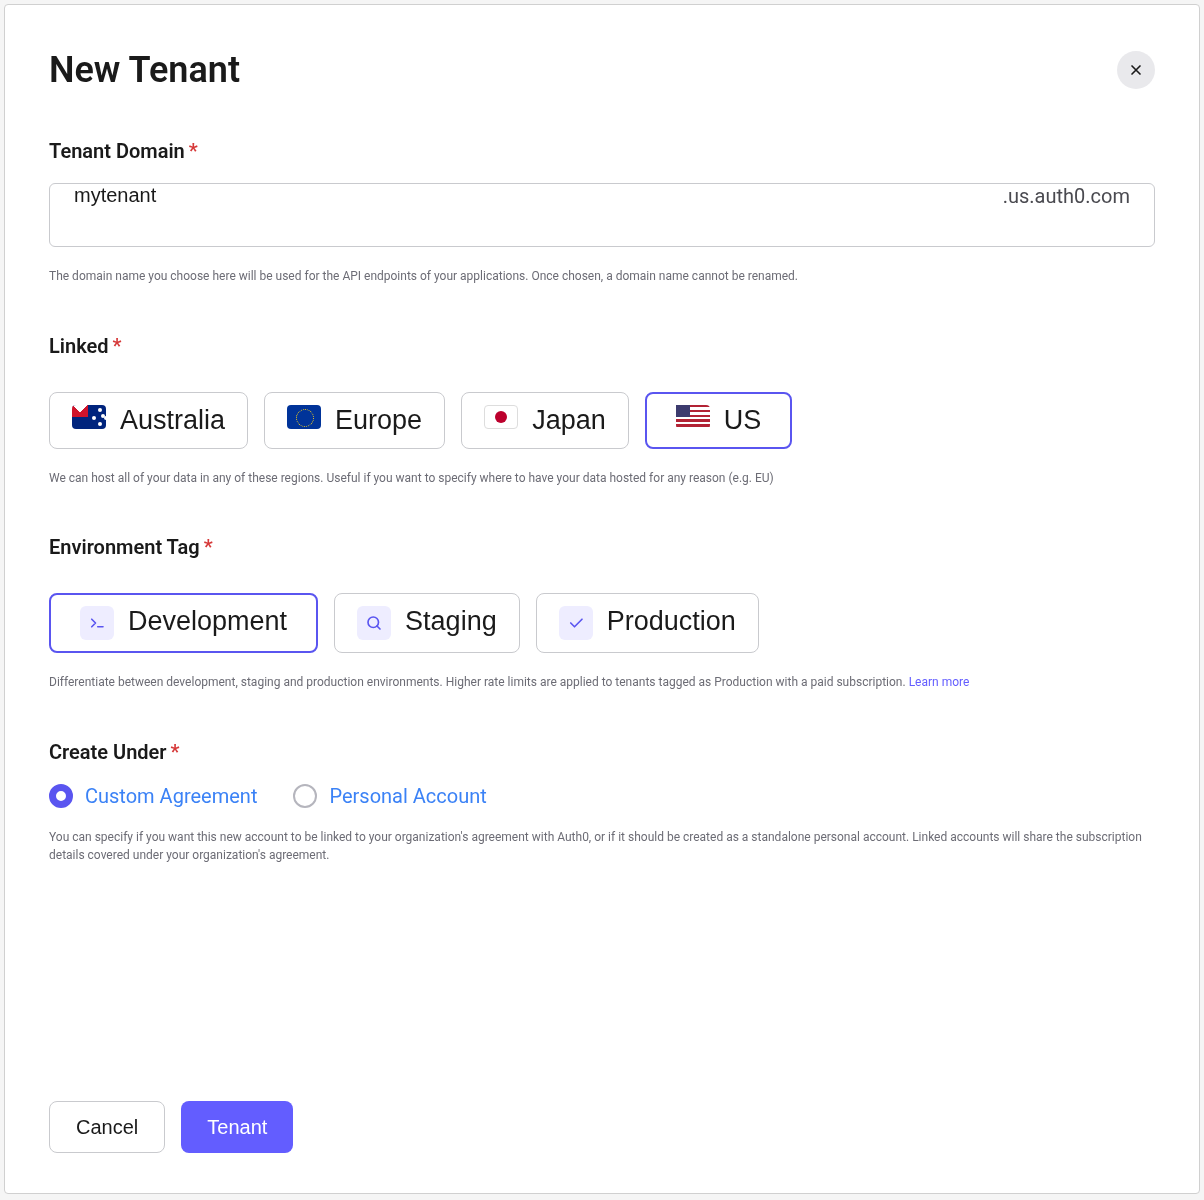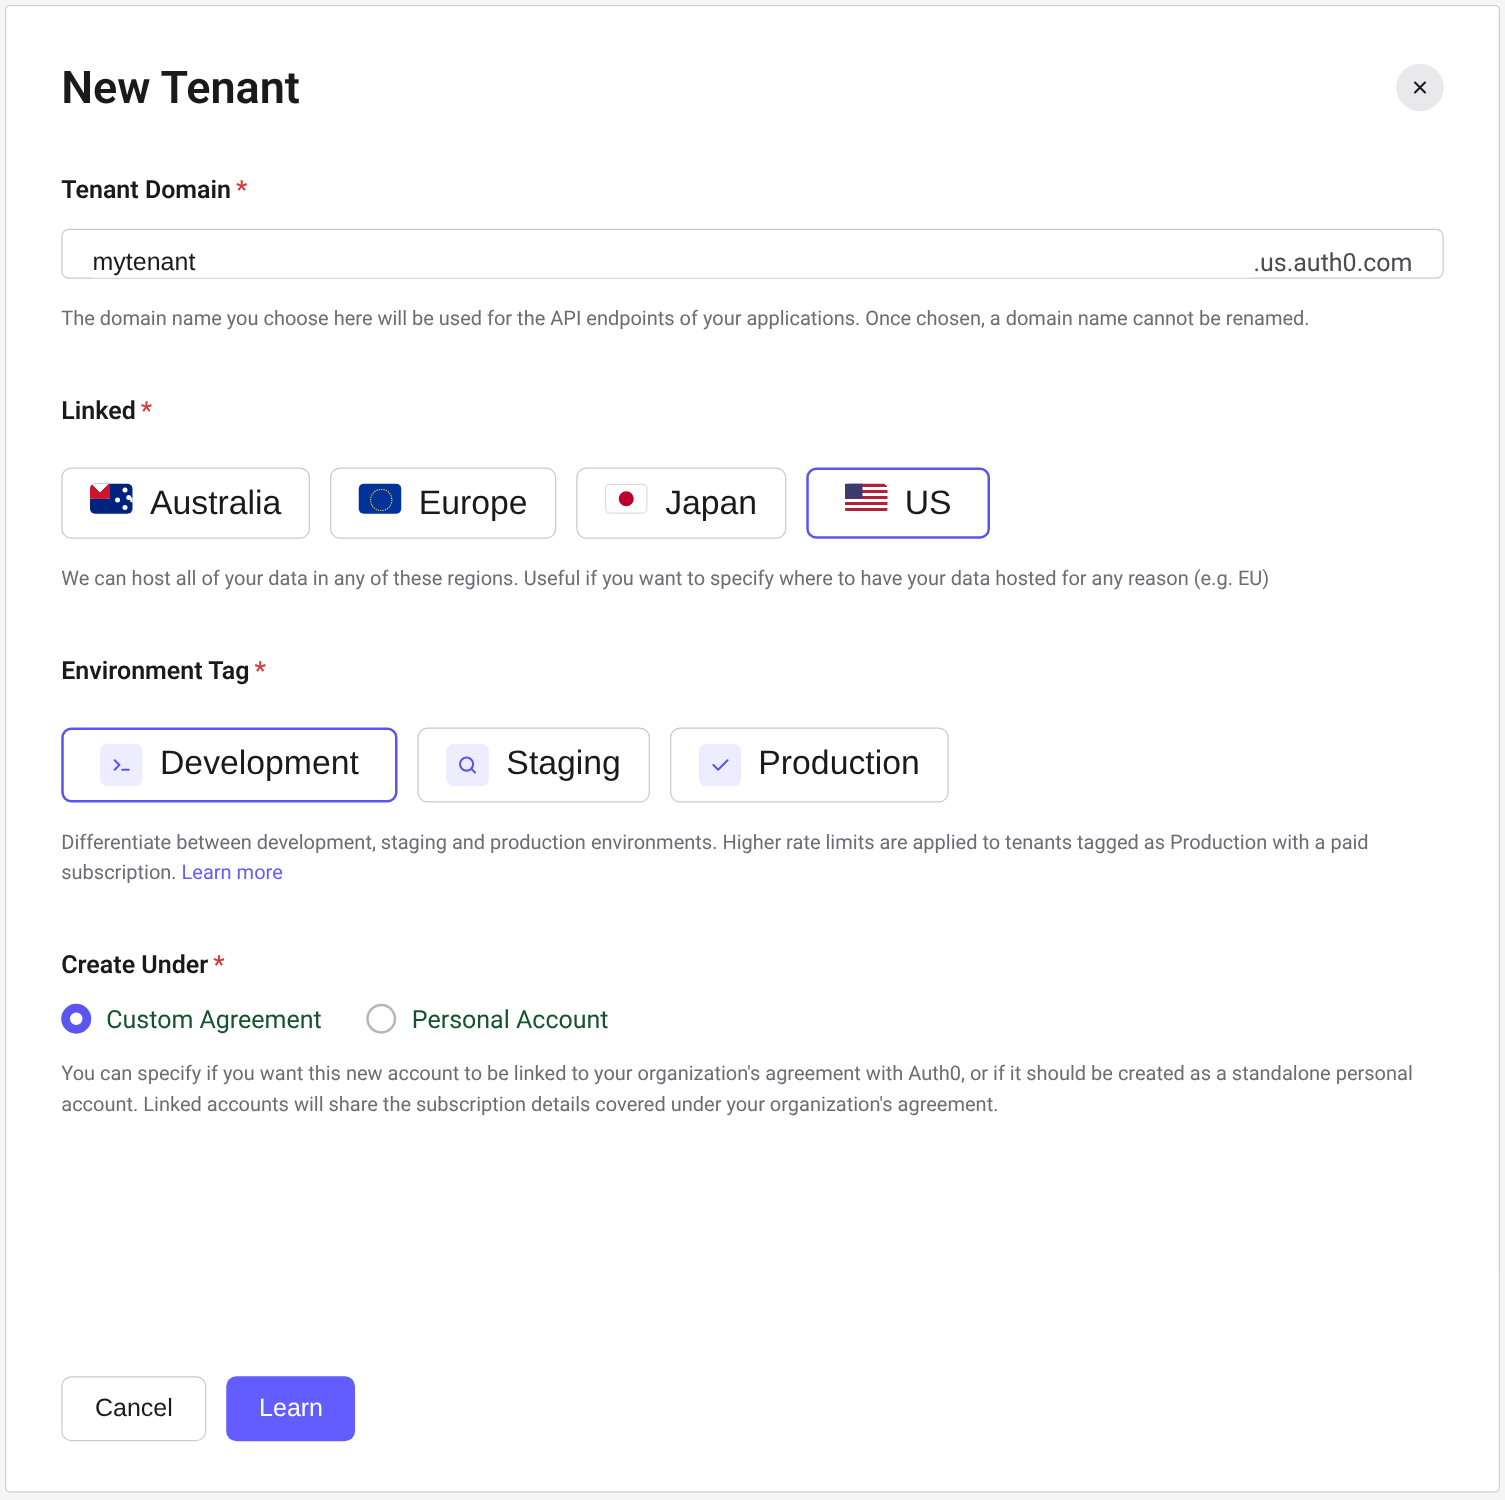--- a/index.html
+++ b/index.html
@@ -5,45 +5,45 @@
 * { box-sizing: border-box; margin: 0; padding: 0; }
 body { font-family: -apple-system, BlinkMacSystemFont, "Segoe UI", Roboto, Helvetica, Arial, sans-serif; background: #f5f5f5; padding: 4px; width: 1204px; }
 .modal { background: #fff; border: 1px solid #d0d0d0; border-radius: 4px; padding: 44px 44px 40px 44px; min-height: 1190px; display: flex; flex-direction: column; position: relative; }
 .header { display: flex; justify-content: space-between; align-items: center; margin-bottom: 48px; }
 .title { font-size: 36px; font-weight: 600; color: #1a1a1a; }
 .close-btn { width: 38px; height: 38px; border-radius: 50%; background: #e9e9ec; border: none; display: flex; align-items: center; justify-content: center; cursor: pointer; }
 .close-btn svg { width: 16px; height: 16px; stroke: #1a1a1a; stroke-width: 2.5; }
 .section { margin-bottom: 48px; }
 .label { font-size: 20px; font-weight: 600; color: #1a1a1a; margin-bottom: 20px; display: block; }
 .required { color: #d63939; margin-left: 4px; }
-.input-wrap { display: flex; align-items: flex-end; border: 1px solid #c9cace; border-radius: 6px; height: 40px; padding: 0 24px; }
+.input-wrap { display: flex; align-items: flex-start; border: 1px solid #c9cace; border-radius: 6px; height: 64px; padding: 0 24px; }
 .input-wrap input { flex: 1; border: none; outline: none; font-size: 20px; color: #1a1a1a; }
 .domain-suffix { font-size: 20px; color: #4a4a50; }
-.help { font-size: 16px; color: #6c6c75; margin-top: 20px; line-height: 1.55; }
+.help { font-size: 12px; color: #6c6c75; margin-top: 20px; line-height: 1.55; }
 .help a { color: #635dff; text-decoration: none; }
 .chips { display: flex; gap: 16px; flex-wrap: wrap; }
 .chip { display: flex; align-items: flex-start; gap: 14px; border: 1px solid #c9cace; border-radius: 8px; padding: 12px 22px; background: #fff; cursor: pointer; font-size: 27px; color: #1a1a1a; margin-top: 14px; }
 .chip.selected { border: 2px solid #5a55f0; padding: 11px 29px; }
 .flag { width: 34px; height: 24px; border-radius: 4px; display: inline-block; flex-shrink: 0; }
 .flag-au { background: #00247d; position: relative; overflow: hidden; }
 .flag-au::before { content:""; position:absolute; left:0; top:0; width:16px; height:12px; background: linear-gradient(45deg,#cf142b 45%,transparent 45%), linear-gradient(-45deg,#cf142b 45%,transparent 45%), #fff; }
 .flag-au::after { content:""; position:absolute; right:4px; top:3px; width:4px; height:4px; background:#fff; border-radius:50%; box-shadow: -6px 8px 0 #fff, 6px 8px 0 #fff, 0 14px 0 #fff, 3px 6px 0 #fff; }
 .flag-eu { background: #003399; position: relative; }
 .flag-eu::after { content:""; position:absolute; left:50%; top:50%; width:16px; height:16px; margin:-8px 0 0 -8px; border-radius:50%; border: 1.5px dotted #ffd617; }
 .flag-jp { background: #fff; border:1px solid #ddd; display:flex; align-items:center; justify-content:center; }
 .flag-jp::after { content:""; width:12px; height:12px; background:#bc002d; border-radius:50%; display:block; }
 .flag-us { background: linear-gradient(#b22234 0 10%, #fff 10% 20%, #b22234 20% 30%, #fff 30% 40%, #b22234 40% 50%, #fff 50% 60%, #b22234 60% 70%, #fff 70% 80%, #b22234 80% 90%, #fff 90% 100%); position: relative; }
 .flag-us::before { content:""; position:absolute; left:0; top:0; width:14px; height:12px; background:#3c3b6e; }
 .env-icon { width: 34px; height: 34px; background: #eeedff; border-radius: 6px; display: flex; align-items: center; justify-content: center; flex-shrink: 0; }
 .env-icon svg { width: 18px; height: 18px; stroke: #5a55f0; stroke-width: 2.2; fill: none; }
 .radio-row { display: flex; gap: 36px; align-items: center; margin-top: 4px; }
 .radio-item { display: flex; align-items: center; gap: 12px; cursor: pointer; }
 .radio { width: 24px; height: 24px; border-radius: 50%; border: 2px solid #b5b5bd; display: inline-flex; align-items: center; justify-content: center; }
 .radio.checked { border: 7px solid #5a55f0; background: #fff; }
-.radio-label { font-size: 20px; color: #14532d; }
+.radio-label { font-size: 20px; color: #3b82f6; }
 .footer { margin-top: auto; display: flex; gap: 16px; }
 .btn { height: 52px; padding: 0 26px; font-size: 20px; border-radius: 8px; cursor: pointer; font-weight: 500; }
 .btn-secondary { background: #fff; border: 1px solid #c9cace; color: #1a1a1a; }
 .btn-primary { background: #635dff; border: none; color: #fff; }
 </style>
 </head>
 <body>
 
 <div class="modal">
   <div class="header">
@@ -139,15 +139,15 @@
       <label class="radio-item">
         <span class="radio"></span>
         <span class="radio-label">Personal Account</span>
       </label>
     </div>
     <p class="help">You can specify if you want this new account to be linked to your organization's agreement with Auth0, or if it should be created as a standalone personal account. Linked accounts will share the subscription details covered under your organization's agreement.</p>
   </div>
 
   <div class="footer">
     <button class="btn btn-secondary">Cancel</button>
-    <button class="btn btn-primary">Learn</button>
+    <button class="btn btn-primary">Tenant</button>
   </div>
 </div>
 
 </body></html>

